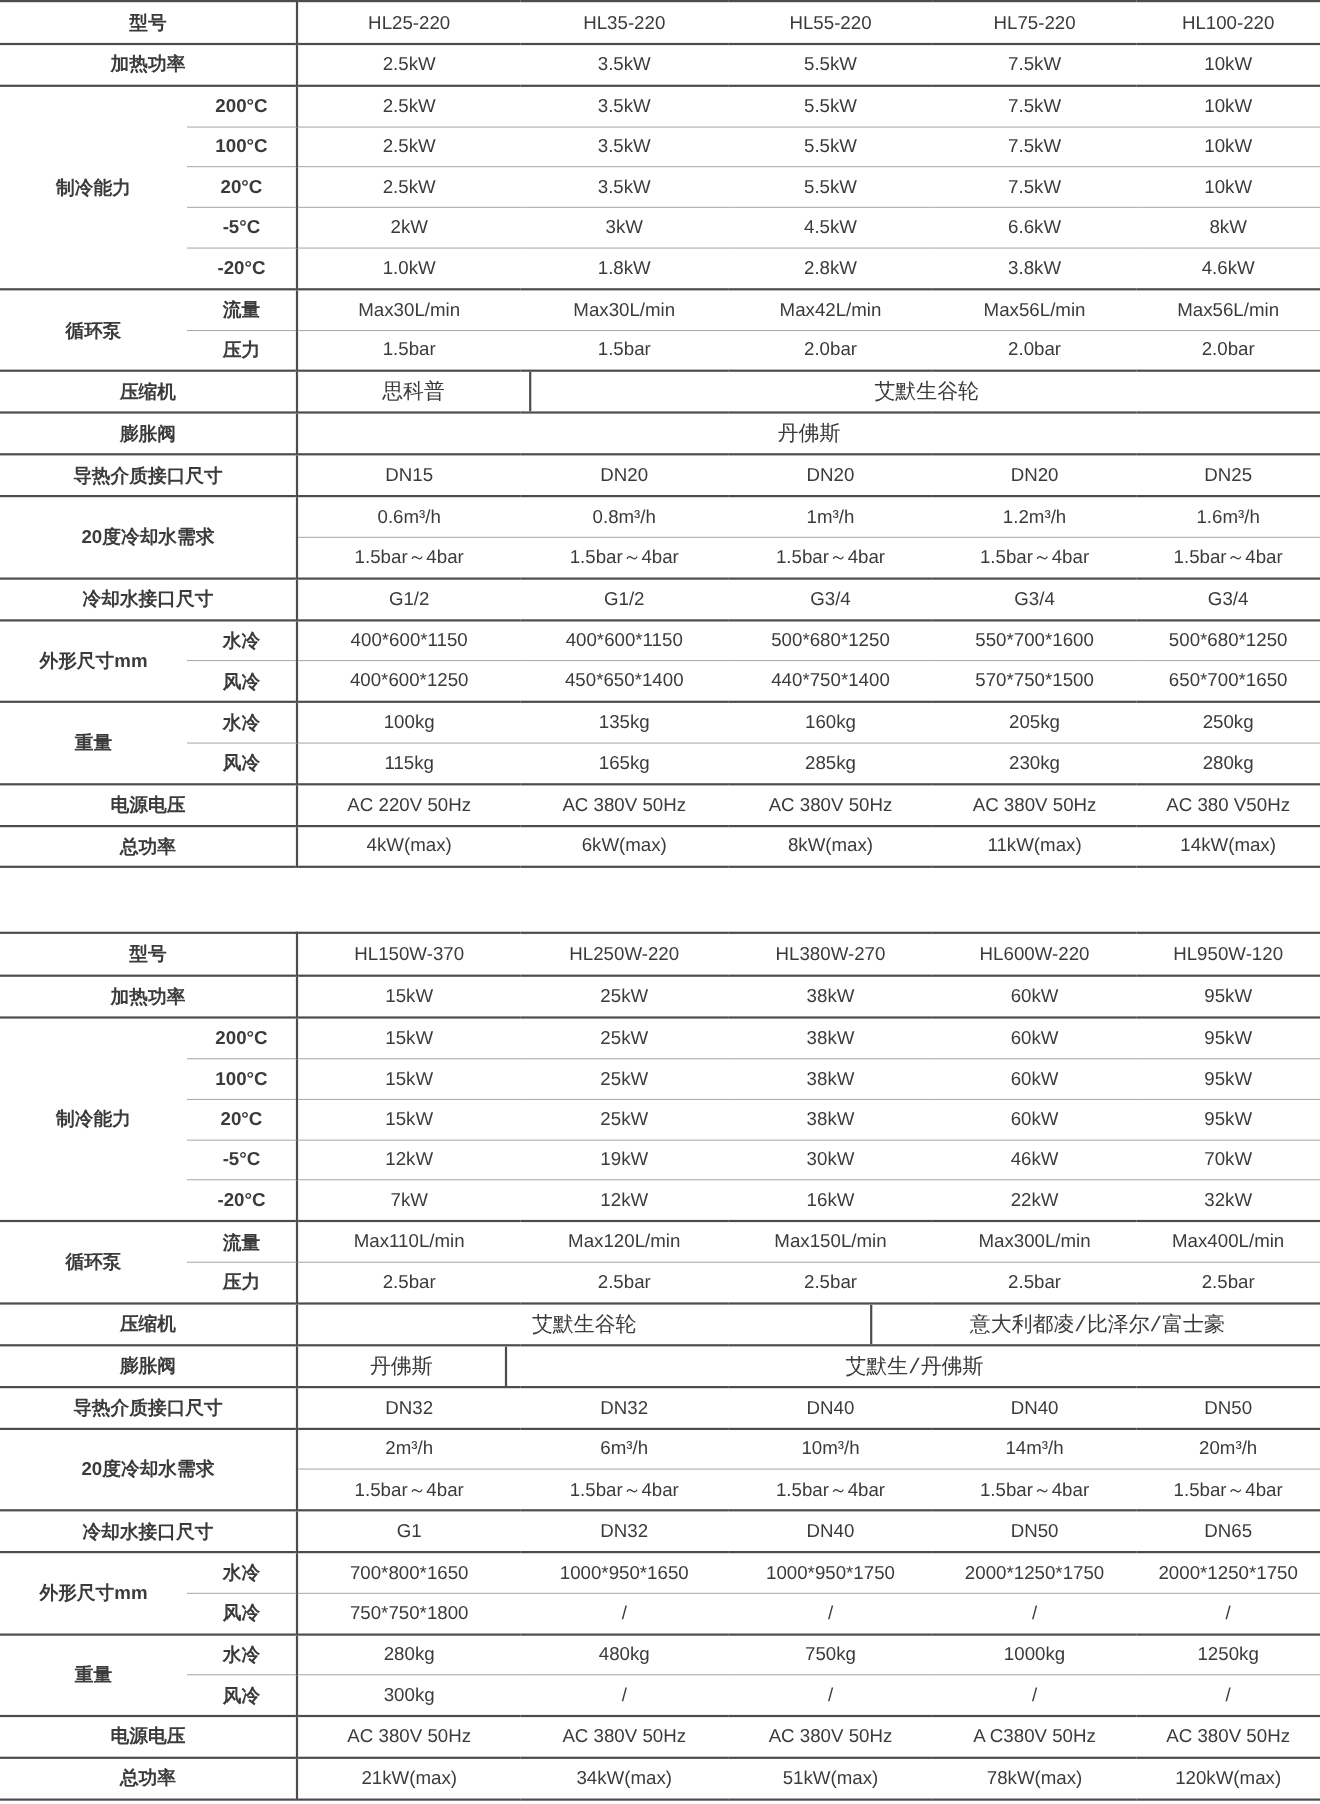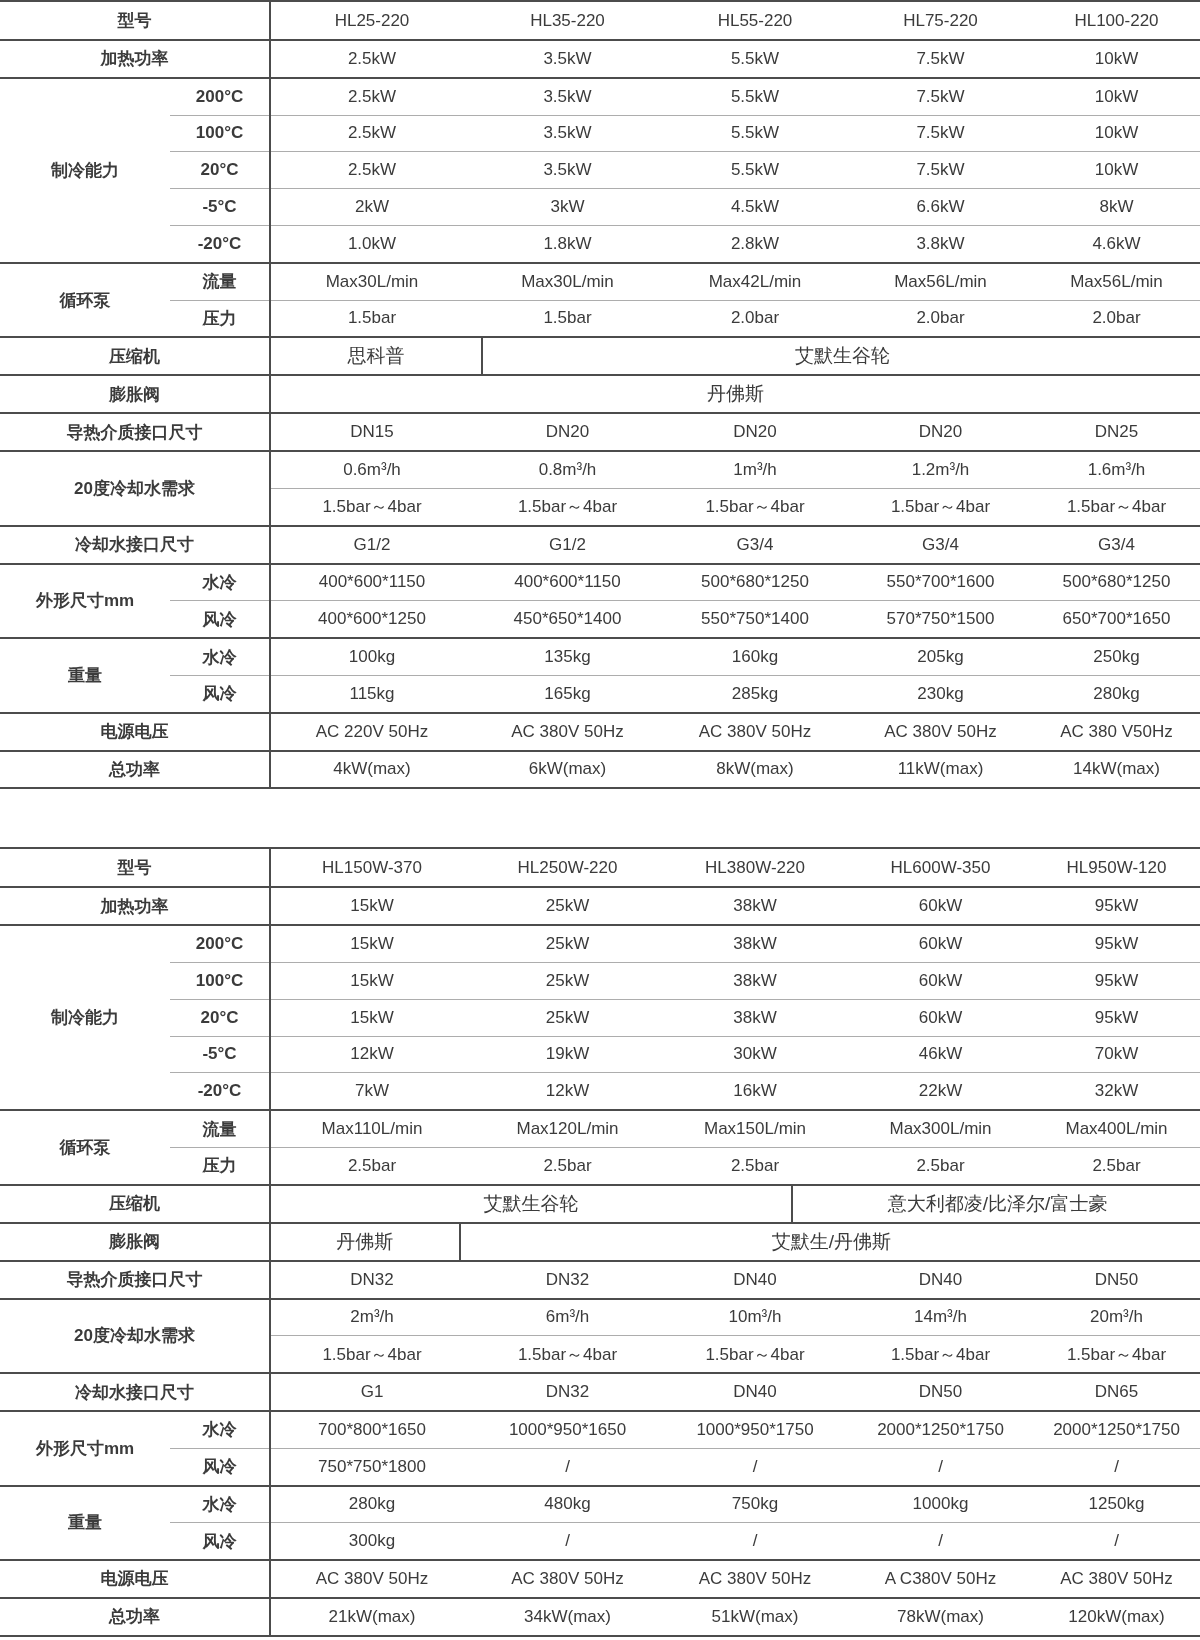--- a/index.html
+++ b/index.html
@@ -12,21 +12,21 @@
            height:35.8px;overflow:hidden;white-space:nowrap;}
   .hdr td{height:37px;}
   .lbl{text-align:left;padding-left:10px;font-weight:700;font-size:19px;}
   .sublbl{text-align:center;padding-left:0;font-size:19px;}
   .main{vertical-align:top;padding-top:8px;}
   .edge{border-right:2px solid #4c4c4c;}
   tr.grp > td{border-top:2px solid #4c4c4c;}
   tr.subrow > td{border-top:1px solid #adadad;}
   .model{font-weight:400;font-size:19px;color:#333;}
   .val{font-size:17px;}
-  .mcell{padding:0;}
+  .mcell{padding:0;font-family:Liberation Mono, monospace;}
   .mwrap{display:flex;width:100%;height:36px;}
   .mc{display:flex;align-items:center;justify-content:center;font-size:19px;}
   .mc + .mc{border-left:2px solid #4c4c4c;}
 </style>
 </head>
 <body>
 
 <div class="page">
   <table class="spec" id="table1">
       <colgroup>
@@ -167,21 +167,21 @@
           <td class="val">400*600*1150</td>
           <td class="val">400*600*1150</td>
           <td class="val">500*680*1250</td>
           <td class="val">550*700*1600</td>
           <td class="val">500*680*1250</td>
         </tr>
         <tr class="subrow">
           <td class="lbl sublbl edge">风冷</td>
           <td class="val">400*600*1250</td>
           <td class="val">450*650*1400</td>
-          <td class="val">550*750*1400</td>
+          <td class="val">440*750*1400</td>
           <td class="val">570*750*1500</td>
           <td class="val">650*700*1650</td>
         </tr>
         <tr class="grp">
           <td class="lbl main" rowspan="2">重量</td>
           <td class="lbl sublbl edge">水冷</td>
           <td class="val">100kg</td>
           <td class="val">135kg</td>
           <td class="val">160kg</td>
           <td class="val">205kg</td>
@@ -221,22 +221,22 @@
         <col style="width: 189px;">
         <col style="width: 186px;">
         <col style="width: 185px;">
         <col style="width: 167px;">
       </colgroup>
       <tbody>
         <tr class="grp hdr">
           <td class="lbl edge" colspan="2">型号</td>
           <td class="model">HL150W-370</td>
           <td class="model">HL250W-220</td>
-          <td class="model">HL380W-220</td>
-          <td class="model">HL600W-350</td>
+          <td class="model">HL380W-270</td>
+          <td class="model">HL600W-220</td>
           <td class="model">HL950W-120</td>
         </tr>
         <tr class="grp">
           <td class="lbl edge" colspan="2">加热功率</td>
           <td class="val">15kW</td>
           <td class="val">25kW</td>
           <td class="val">38kW</td>
           <td class="val">60kW</td>
           <td class="val">95kW</td>
         </tr>

